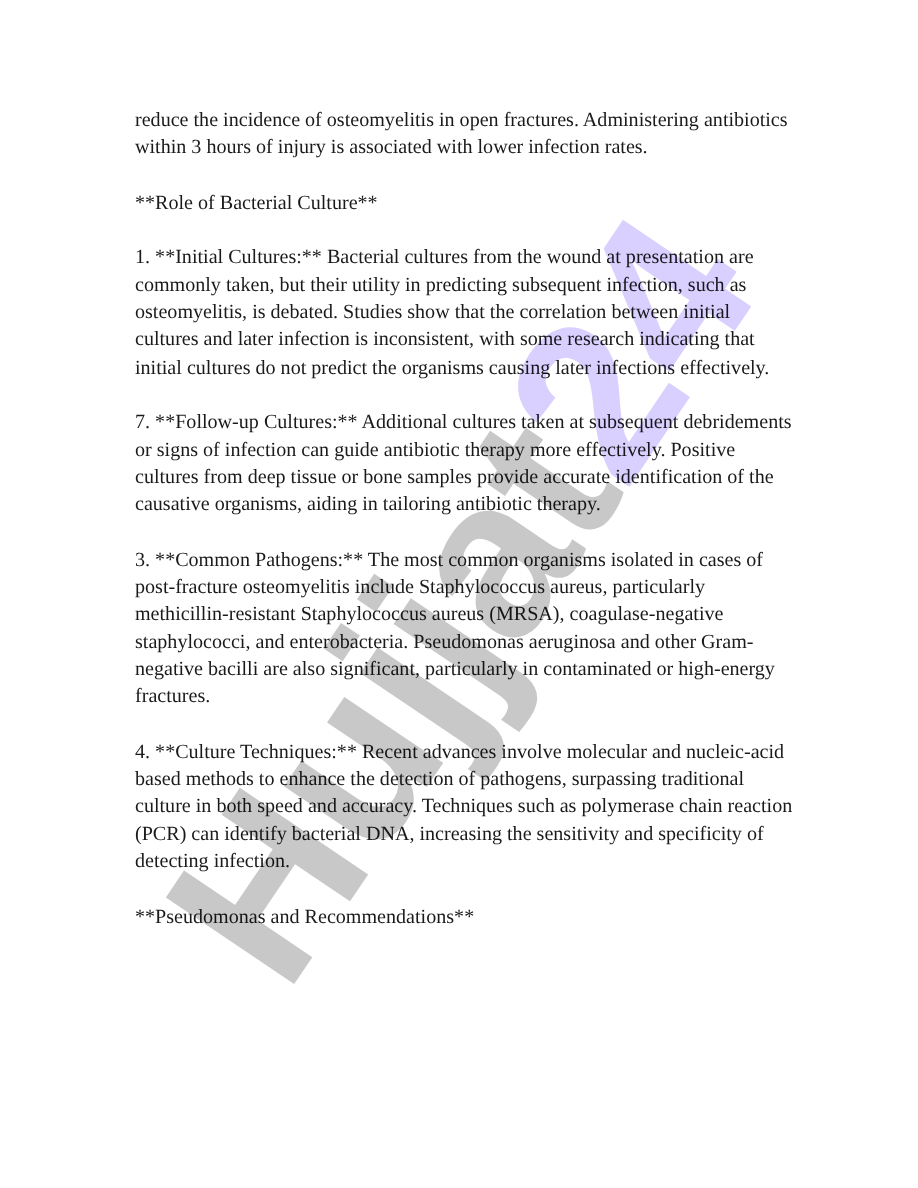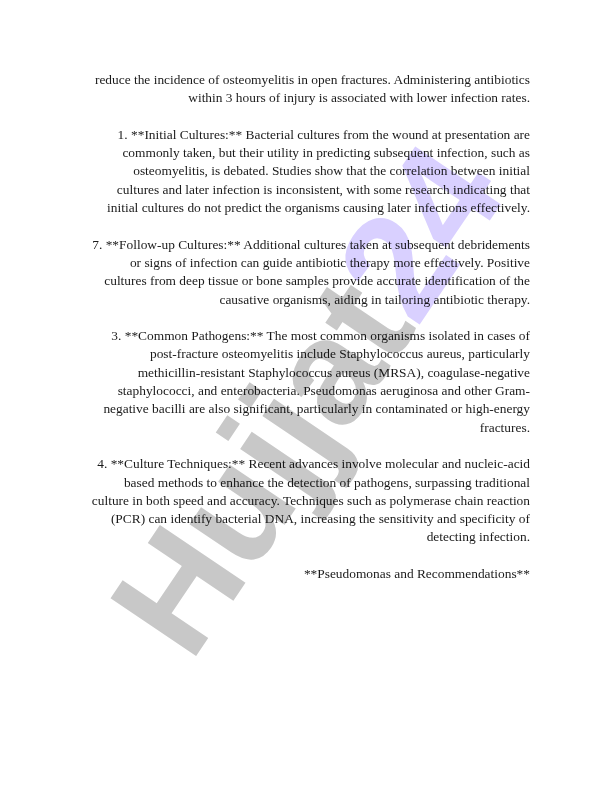--- a/index.html
+++ b/index.html
@@ -21,31 +21,32 @@
     z-index: 1;
     pointer-events: none;
   }
   .wm-main { color: #c8c8c8; }
   .wm-num { color: #d9d0ff; }
   .content {
     position: absolute; left: 90px; top: 71px; width: 440px;
     font-size: 13.4px; line-height: 18.3px; color: #1a1a1a;
     z-index: 2; mix-blend-mode: multiply;
   }
-  .para { margin: 0 0 18.3px 0; text-align: right; }
+  .para { margin: 0 0 18.3px 0; }
 </style>
 </head>
 <body>
 
 <div class="page">
   <div class="watermark">
     <span class="wm-main">Hujjat</span><span class="wm-num">24</span>
   </div>
 
   <div class="content">
     <p class="para">reduce the incidence of osteomyelitis in open fractures. Administering antibiotics within 3 hours of injury is associated with lower infection rates.</p>
+    <p class="para">**Role of Bacterial Culture**</p>
     <p class="para">1. **Initial Cultures:** Bacterial cultures from the wound at presentation are commonly taken, but their utility in predicting subsequent infection, such as osteomyelitis, is debated. Studies show that the correlation between initial cultures and later infection is inconsistent, with some research indicating that initial cultures do not predict the organisms causing later infections effectively.</p>
     <p class="para">7. **Follow-up Cultures:** Additional cultures taken at subsequent debridements or signs of infection can guide antibiotic therapy more effectively. Positive cultures from deep tissue or bone samples provide accurate identification of the causative organisms, aiding in tailoring antibiotic therapy.</p>
     <p class="para">3. **Common Pathogens:** The most common organisms isolated in cases of post-fracture osteomyelitis include Staphylococcus aureus, particularly methicillin-resistant Staphylococcus aureus (MRSA), coagulase-negative staphylococci, and enterobacteria. Pseudomonas aeruginosa and other Gram-negative bacilli are also significant, particularly in contaminated or high-energy fractures.</p>
     <p class="para">4. **Culture Techniques:** Recent advances involve molecular and nucleic-acid based methods to enhance the detection of pathogens, surpassing traditional culture in both speed and accuracy. Techniques such as polymerase chain reaction (PCR) can identify bacterial DNA, increasing the sensitivity and specificity of detecting infection.</p>
     <p class="para">**Pseudomonas and Recommendations**</p>
   </div>
 </div>
 
 </body></html>

